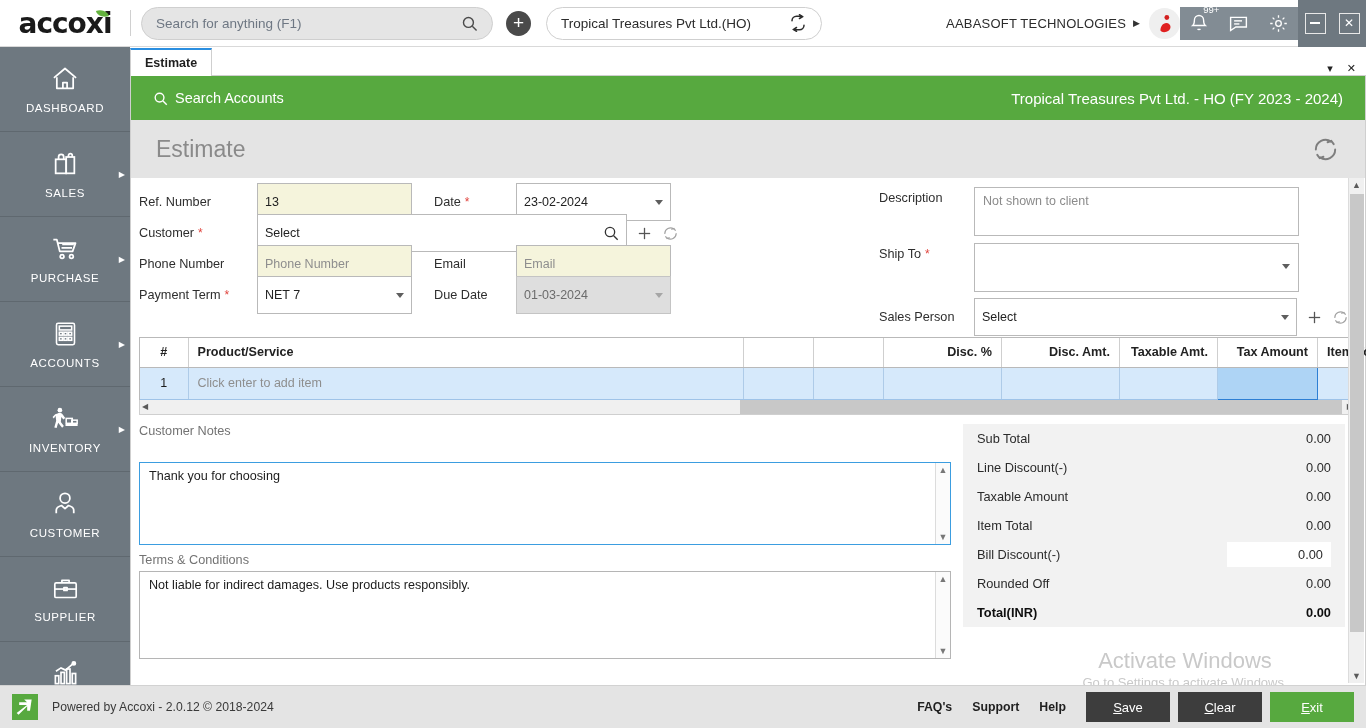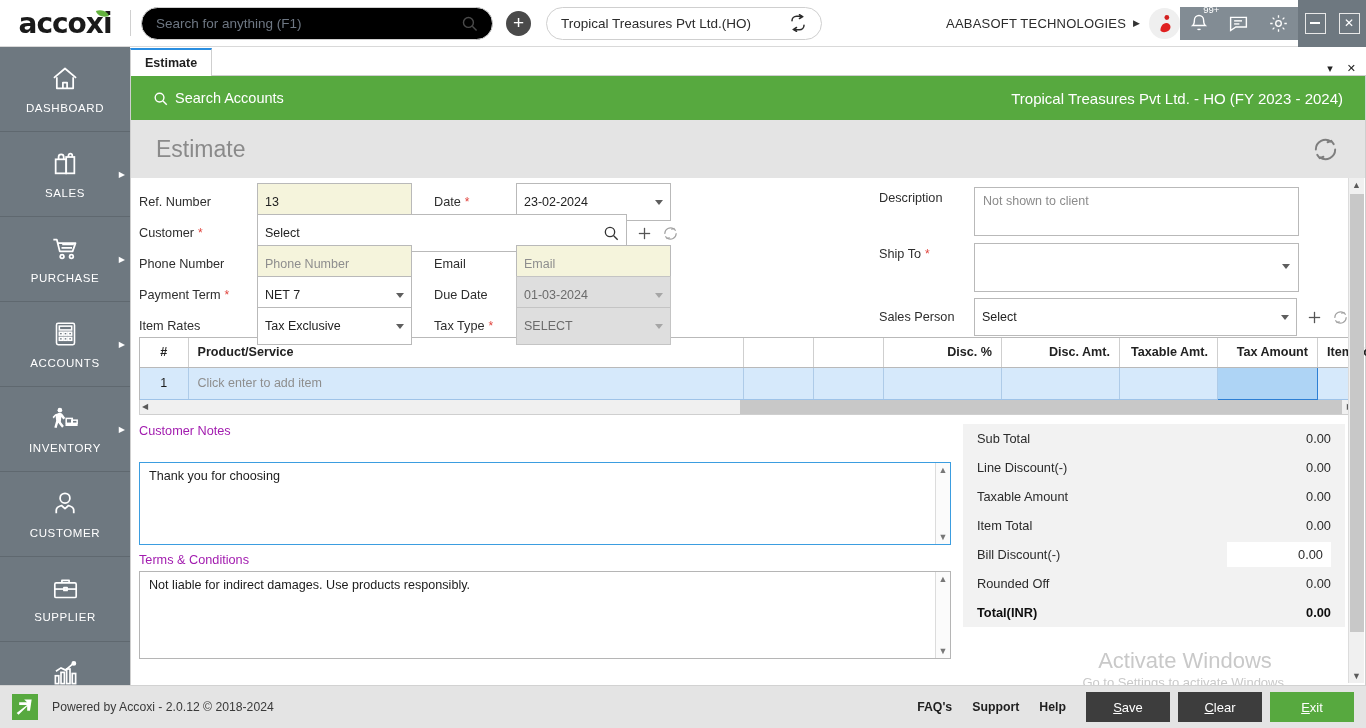--- a/index.html
+++ b/index.html
@@ -30,21 +30,21 @@
   .logo-leaf {
     position: absolute; right: 22px; top: 9px;
     width: 11px; height: 9px; background: #63b23d;
     border-radius: 0 100% 0 100%;
     transform: rotate(-18deg);
   }
   .logo-sep { width: 1px; height: 26px; background: #d0d0d0; margin-right: 10px;}
   .search-wrap {
     width: 352px; height: 33px;
     border: 1px solid #cfcfcf; border-radius: 17px;
-    display: flex; align-items: center; padding: 0 14px; background:#000000;
+    display: flex; align-items: center; padding: 0 14px; background:#e5e5e5;
   }
   .search-wrap input {
     flex: 1; border: none; outline: none; font-size: 13.5px;
     color: #5a6470; font-family: "Liberation Sans", sans-serif; background: transparent;
   }
   .search-wrap input::placeholder { color: #6e7783; }
   .ico-svg { display:block; }
   .plus-circle {
     width: 25px; height: 25px; border-radius: 50%; background: #4a4a4a;
     margin-left: 13px; display: flex; align-items: center; justify-content: center;
@@ -197,21 +197,21 @@
   }
   .hscroll .arrow-l { position: absolute; left: 2px; font-size: 8px; color: #5a5a5a;}
   .hscroll .arrow-r { position: absolute; right: 3px; font-size: 8px; color: #5a5a5a;}
   .hscroll .thumb {
     position: absolute; left: 600px; right: 14px; top: 0; bottom: 0; background: #c8c8c8;
   }
 
   
   .bottom { display: flex; margin-top: 9px; padding: 0 8px; gap: 12px; }
   .notes-col { width: 812px; }
-  .note-label { font-size: 12.7px; color: #a21caf; margin-bottom: 4px; }
+  .note-label { font-size: 12.7px; color: #737373; margin-bottom: 4px; }
   .note-box {
     border: 1px solid #b5b5b5; background: #fff; height: 83px;
     position: relative; padding: 6px 9px; font-size: 12.6px; color: #1c1c1c;
   }
   .note-box.focus { border: 1px solid #3b9de0; margin-top: 24px; }
   .note-sb {
     position: absolute; right: 0; top: 0; bottom: 0; width: 15px;
     background: #fbfbfb; border-left: 1px solid #dcdcdc;
     display: flex; flex-direction: column; justify-content: space-between;
     align-items: center; padding: 2px 0; color: #777; font-size: 9px;
@@ -556,34 +556,20 @@
             <span>NET 7</span>
               <span class="caret"></span>
           </div>
           <span class="flabel" style="width:82px;margin-left:22px;">Due Date</span>
           <div class="fld disabled" style="width:155px;">
             <span>01-03-2024</span>
               <span class="caret dis"></span>
           </div>
         </div>
 
-        <div class="frow">
-          <span class="flabel lbl-w">Item Rates</span>
-          <div class="fld" style="width:155px;">
-            <span>Tax Exclusive</span>
-              <span class="caret"></span>
-          </div>
-          <span class="flabel" style="width:82px;margin-left:22px;">
-            <span>Tax Type</span><span class="req">*</span>
-          </span>
-          <div class="fld disabled" style="width:155px;">
-            <span>SELECT</span>
-              <span class="caret dis"></span>
-          </div>
-        </div>
       </div>
 
       <div class="right-col">
 
         <div style="display:flex;align-items:flex-start;margin-bottom:7px;">
           <span class="flabel lbl-w3" style="padding-top:4px;">Description</span>
           <div class="ta-box" style="width:325px;height:49px;">
             <span class="ph">Not shown to client</span>
           </div>
         </div>

